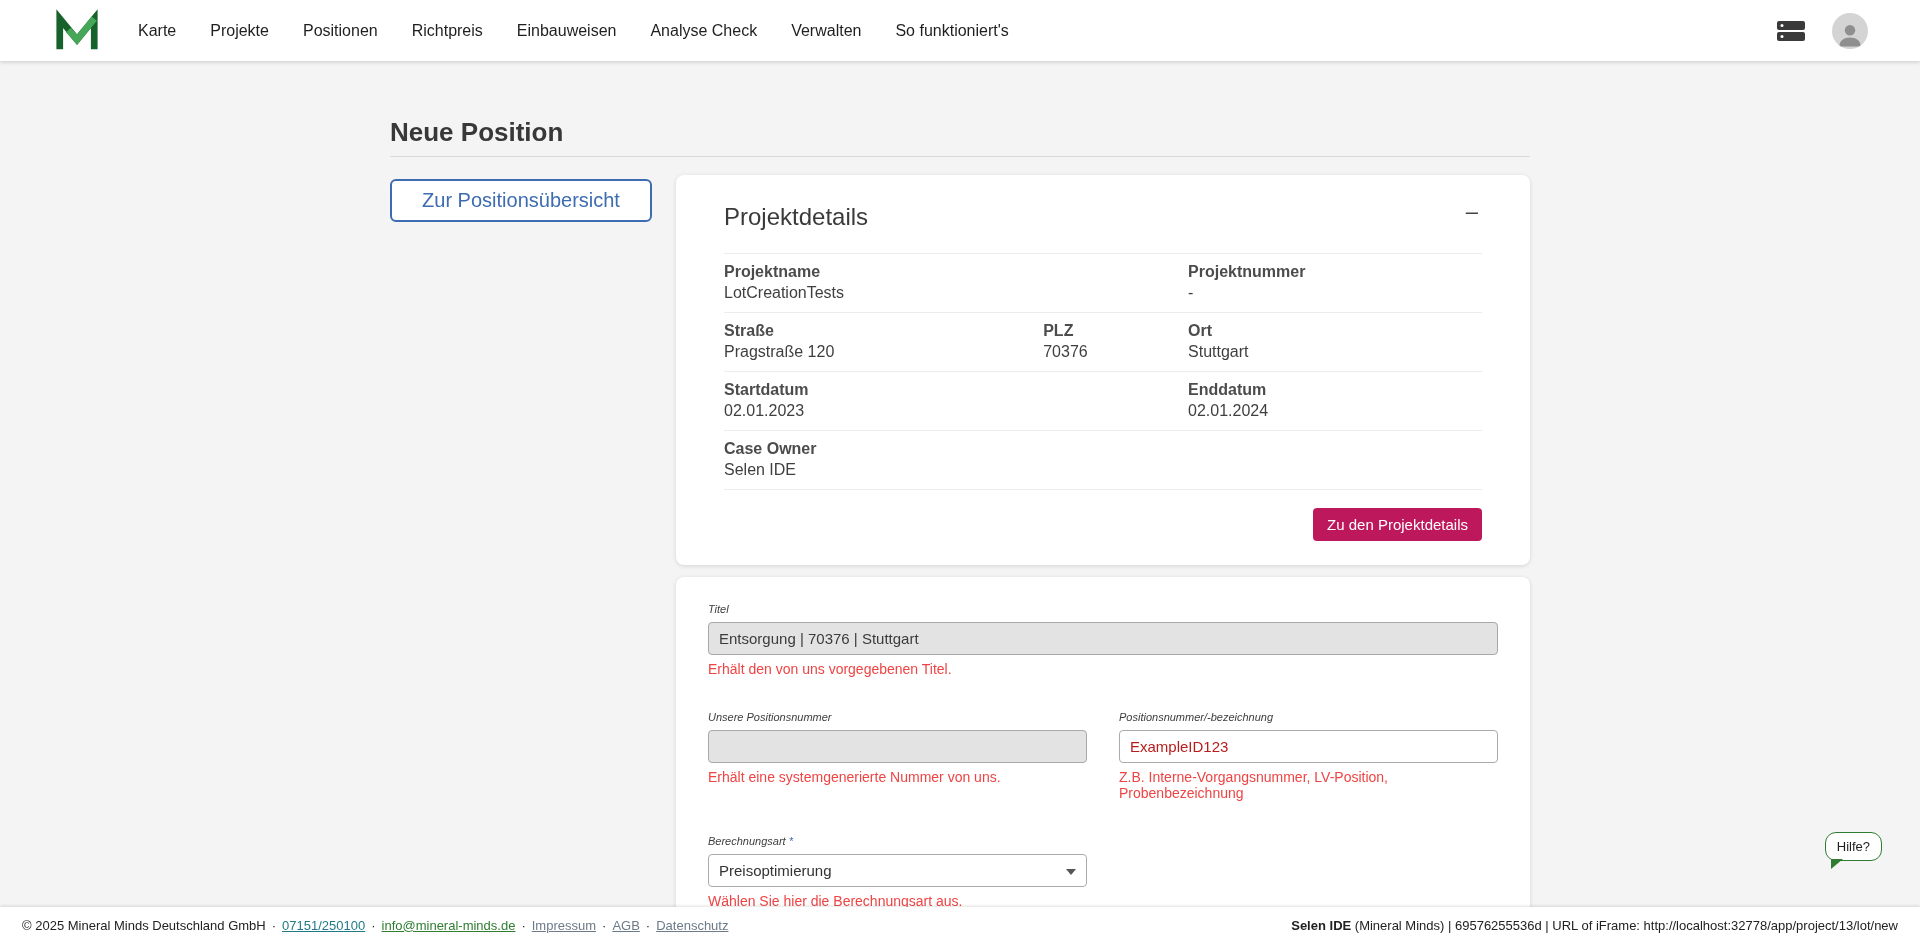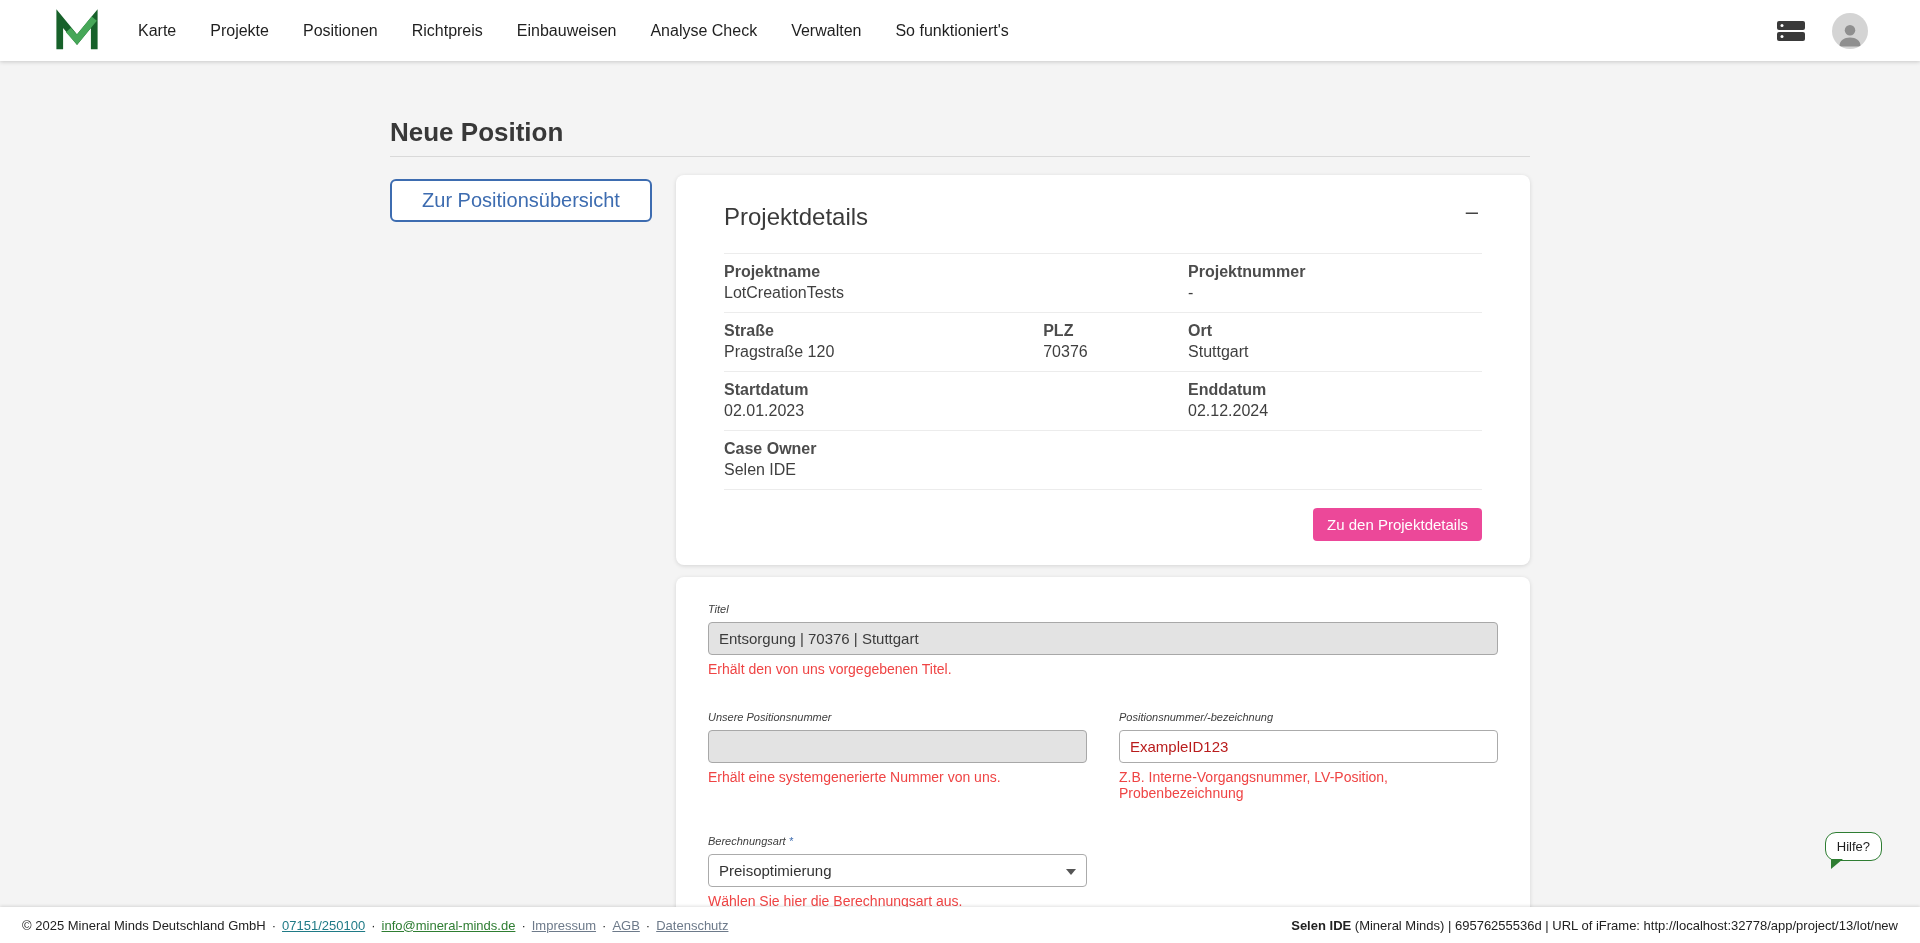--- a/index.html
+++ b/index.html
@@ -37,21 +37,21 @@
   .collapse-btn { background:none; border:none; font-size:22px; line-height:18px;
     color:#444; cursor:pointer; font-family:inherit; padding:0 4px; }
 
   .detail-table { margin-top:22px; border-top:1px solid #ececec; }
   .detail-row { display:grid; grid-template-columns:40% 17% 43%; padding:9px 0 10px;
     border-bottom:1px solid #ececec;gap:16px; }
   .dlabel { font-size:16px; font-weight:700; color:#4c4c4c; }
   .dvalue { font-size:16px; color:#3f3f3f; margin-top:3px; }
 
   .card-actions { display:flex; justify-content:flex-end; margin-top:18px; }
-  .primary-btn { background:#ec4899; color:#fff; border:none; font-family:inherit;
+  .primary-btn { background:#be185d; color:#fff; border:none; font-family:inherit;
     font-size:15px; padding:8px 14px; border-radius:4px; cursor:pointer; }
 
   .card.form { margin-top:12px; padding:26px 32px 48px; }
   .flabel { font-size:11px; color:#3d3d3d; margin-bottom:7px; display:block;font-style:italic; }
   .req { color:#3d6cb0; margin-left:3px; }
   .tinput { width:100%; height:33px; border:1px solid #ababab; border-radius:4px;
     padding:0 10px; font-size:15px; font-family:inherit; color:#b91c1c; background:#fff; }
   .tinput.disabled { background:#e3e3e3; border-color:#a8a8a8; color:#3c3c3c; }
   .help { font-size:14px; color:#ef4444; margin-top:6px; }
   .form-grid { display:grid; grid-template-columns:1fr 1fr; column-gap:32px; margin-top:34px; }
@@ -167,21 +167,21 @@
           </div>
 
           <div class="detail-row">
             <div>
               <div class="dlabel">Startdatum</div>
               <div class="dvalue">02.01.2023</div>
             </div>
             <div></div>
             <div>
               <div class="dlabel">Enddatum</div>
-              <div class="dvalue">02.12.2024</div>
+              <div class="dvalue">02.01.2024</div>
             </div>
           </div>
 
           <div class="detail-row">
             <div>
               <div class="dlabel">Case Owner</div>
               <div class="dvalue">Selen IDE</div>
             </div>
             <div></div>
             <div></div>

